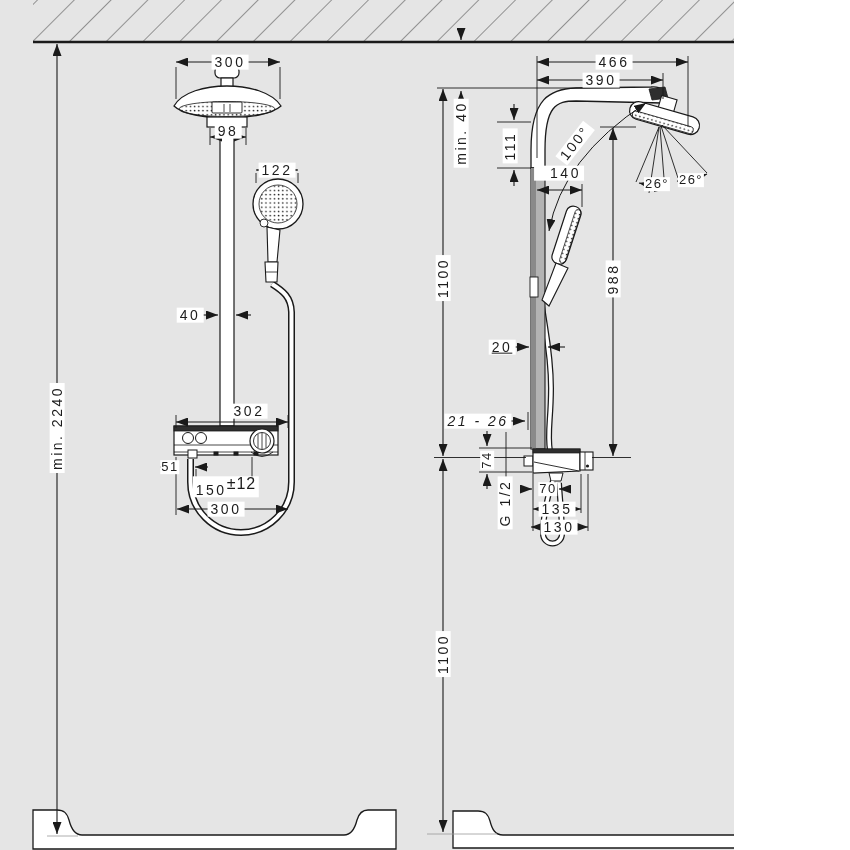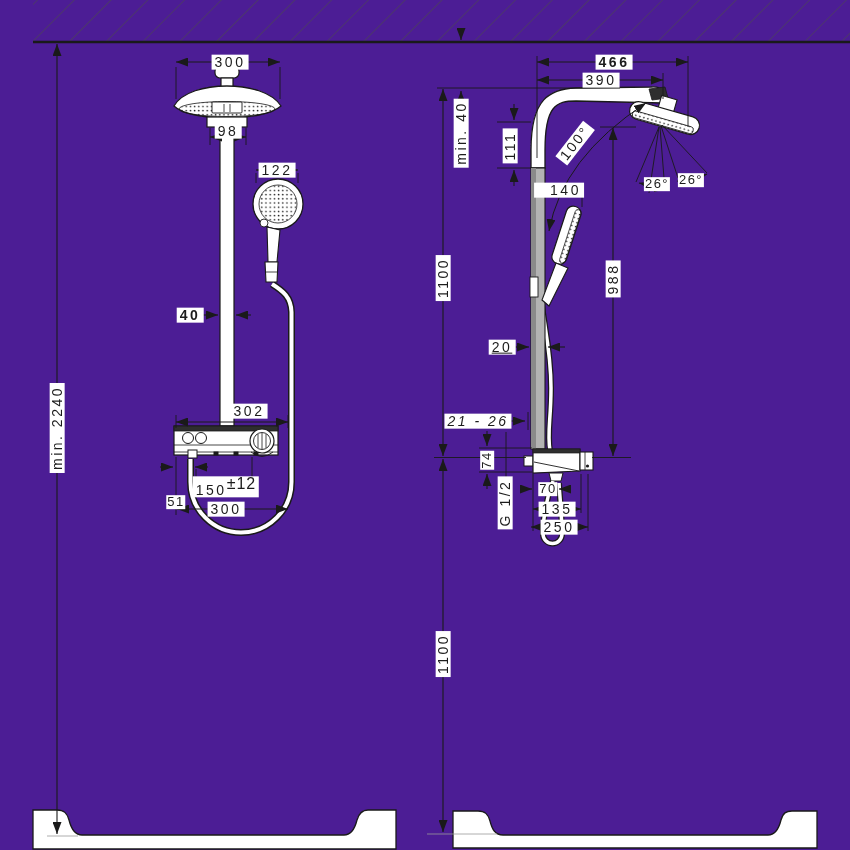--- a/index.html
+++ b/index.html
@@ -1,16 +1,16 @@
 <!DOCTYPE html>
 <html><head>
 <meta charset="utf-8">
 <style>
   html,body{margin:0;padding:0;background:#fff;}
-  #canvas{position:relative;width:850px;height:850px;background:#4c1d95;overflow:hidden;
+  #canvas{position:relative;width:734px;height:850px;background:#e5e5e5;overflow:hidden;
           font-family:"Liberation Sans", sans-serif;}
   #linework{position:absolute;left:0;top:0;}
   .lbl{position:absolute;font-size:14px;letter-spacing:2.5px;color:#1c1c1c;background:#fff;
        padding:0 3px;white-space:nowrap;line-height:1.05;
        transform:translate(-50%,-50%);}
   .lbl.v{transform:translate(-50%,-50%) rotate(-90deg);}
   .lbl.a100{transform:translate(-50%,-50%) rotate(-52deg);}
   .lbl.small{font-size:13px;letter-spacing:1.5px;padding:0 1px;}
   .lbl .sup{font-size:16px;vertical-align:super;letter-spacing:1px;}
 </style>
@@ -301,39 +301,39 @@
       <line x1="657" y1="188" x2="666" y2="189" marker-end="url(#arrE)"></line>
       <line x1="686" y1="182" x2="677" y2="181" marker-end="url(#arrE)"></line>
       <line x1="697" y1="178" x2="707" y2="174" marker-end="url(#arrE)"></line>
     </g>
   </g>
 </svg>
 
 <div class="lbl" style="left:230px;top:62px;">300</div>
 <div class="lbl" style="left:228px;top:131px;">98</div>
 <div class="lbl" style="left:277px;top:170px;">122</div>
-<div class="lbl" style="left:190px;top:315px;font-weight:bold;">40</div>
+<div class="lbl" style="left:190px;top:315px;">40</div>
 <div class="lbl" style="left:249px;top:411px;">302</div>
-<div class="lbl small" style="left:176px;top:467px;margin-top:35px;">51</div>
+<div class="lbl small" style="left:170px;top:467px;">51</div>
 <div class="lbl" style="left:226px;top:487px;"><span>150</span><span class="sup">±12</span></div>
 <div class="lbl" style="left:226px;top:509px;">300</div>
 <div class="lbl v" style="left:57px;top:428px;">min. 2240</div>
 
-<div class="lbl" style="left:614px;top:62px;font-weight:bold;">466</div>
+<div class="lbl" style="left:614px;top:62px;">466</div>
 <div class="lbl" style="left:601px;top:80px;">390</div>
 <div class="lbl v" style="left:461px;top:133px;">min. 40</div>
 <div class="lbl v" style="left:510px;top:146px;">111</div>
 <div class="lbl a100" style="left:575px;top:143px;">100°</div>
-<div class="lbl" style="left:559px;top:190px;padding-left:16px;">140</div>
+<div class="lbl" style="left:559px;top:173px;padding-left:16px;">140</div>
 <div class="lbl v" style="left:443px;top:278px;">1100</div>
 <div class="lbl v" style="left:613px;top:279px;">988</div>
 <div class="lbl" style="left:502px;top:347px;text-decoration:underline;">20</div>
 <div class="lbl" style="left:478px;top:421px;font-style:italic;">21 - 26</div>
 <div class="lbl v small" style="left:487px;top:460px;">74</div>
 <div class="lbl v" style="left:505px;top:503px;">G 1/2</div>
 <div class="lbl small" style="left:548px;top:489px;">70</div>
 <div class="lbl" style="left:557px;top:509px;">135</div>
-<div class="lbl" style="left:559px;top:527px;">250</div>
+<div class="lbl" style="left:559px;top:527px;">130</div>
 <div class="lbl small" style="left:657px;top:184px;">26°</div>
 <div class="lbl small" style="left:691px;top:180px;">26°</div>
 <div class="lbl v" style="left:443px;top:654px;">1100</div>
 
 </div>
 
 </body></html>

